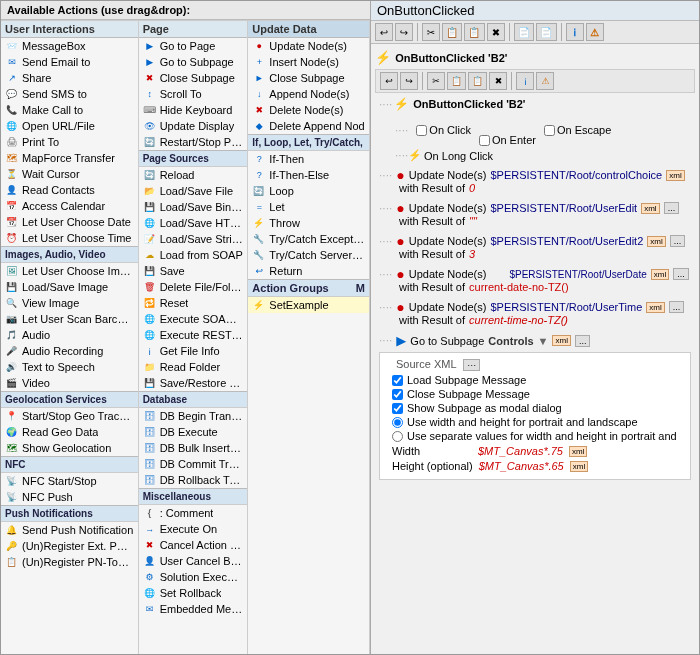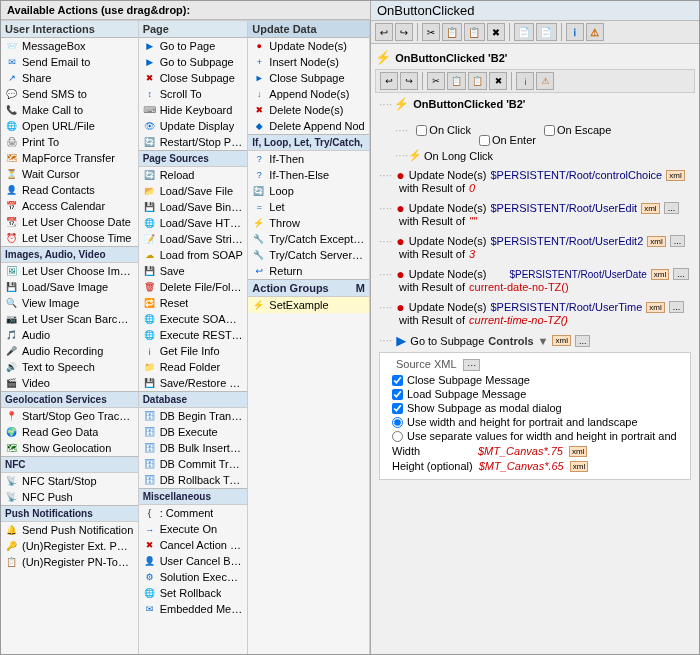--- a/index.html
+++ b/index.html
@@ -572,26 +572,26 @@
 
         <div style="background:#fff; border:1px solid #ccc; margin:2px 4px; padding:4px 8px;">
 
           <div style="padding:1px 0; font-size:11px; color:#555; padding-left:8px;">
             Source XML
             <button style="background:#e0e0e0; border:1px solid #aaa; font-size:9px; padding:0 3px; cursor:pointer; margin-left:4px;">···</button>
           </div>
 
           <div style="display:flex; align-items:center; gap:4px; margin:2px 0; padding-left:4px;">
             <input type="checkbox" checked="" style="width: 11px; height: 11px;">
-            <span>Close Subpage Message</span>
+            <span>Load Subpage Message</span>
           </div>
 
           <div style="display:flex; align-items:center; gap:4px; margin:2px 0; padding-left:4px;">
             <input type="checkbox" checked="" style="width: 11px; height: 11px;">
-            <span>Load Subpage Message</span>
+            <span>Close Subpage Message</span>
           </div>
 
           <div style="display:flex; align-items:center; gap:4px; margin:2px 0; padding-left:4px;">
             <input type="checkbox" checked="" style="width: 11px; height: 11px;">
             <span>Show Subpage as modal dialog</span>
           </div>
 
           <div style="display:flex; align-items:center; gap:4px; margin:2px 0; padding-left:4px;">
             <input type="radio" name="orientation" checked="" style="width: 11px; height: 11px;">
             <span>Use width and height for portrait and landscape</span>

